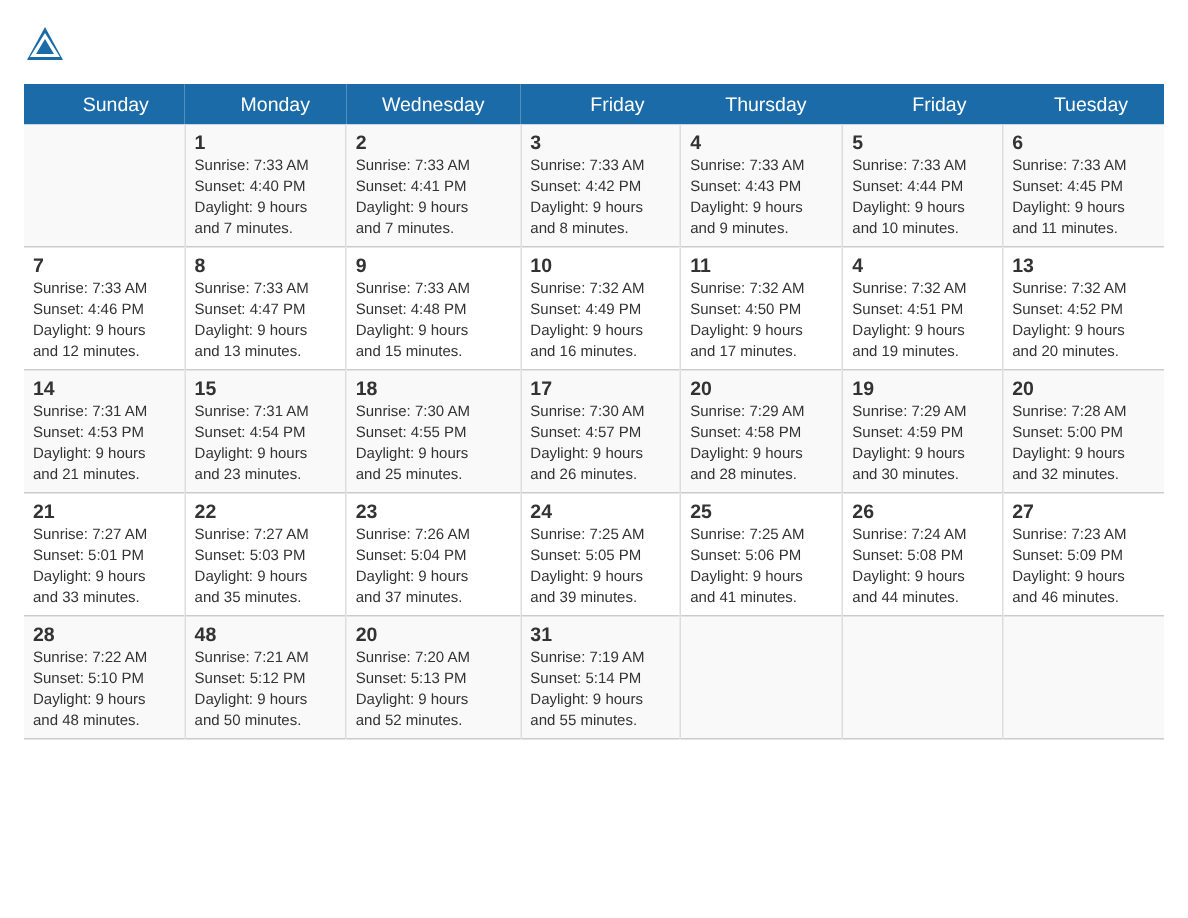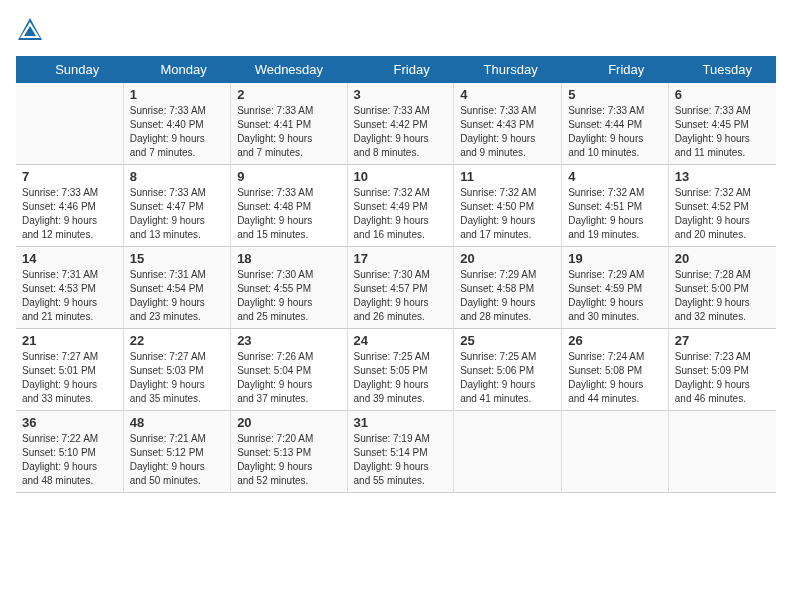--- a/index.html
+++ b/index.html
@@ -229,21 +229,21 @@
           <span class="day-num">26</span>
           <div class="day-detail">Sunrise: 7:24 AM<br>Sunset: 5:08 PM<br>Daylight: 9 hours<br>and 44 minutes.</div>
         </td>
         <td>
           <span class="day-num">27</span>
           <div class="day-detail">Sunrise: 7:23 AM<br>Sunset: 5:09 PM<br>Daylight: 9 hours<br>and 46 minutes.</div>
         </td>
       </tr>
       <tr>
         <td>
-          <span class="day-num">36</span>
+          <span class="day-num">28</span>
           <div class="day-detail">Sunrise: 7:22 AM<br>Sunset: 5:10 PM<br>Daylight: 9 hours<br>and 48 minutes.</div>
         </td>
         <td>
           <span class="day-num">48</span>
           <div class="day-detail">Sunrise: 7:21 AM<br>Sunset: 5:12 PM<br>Daylight: 9 hours<br>and 50 minutes.</div>
         </td>
         <td>
           <span class="day-num">20</span>
           <div class="day-detail">Sunrise: 7:20 AM<br>Sunset: 5:13 PM<br>Daylight: 9 hours<br>and 52 minutes.</div>
         </td>

